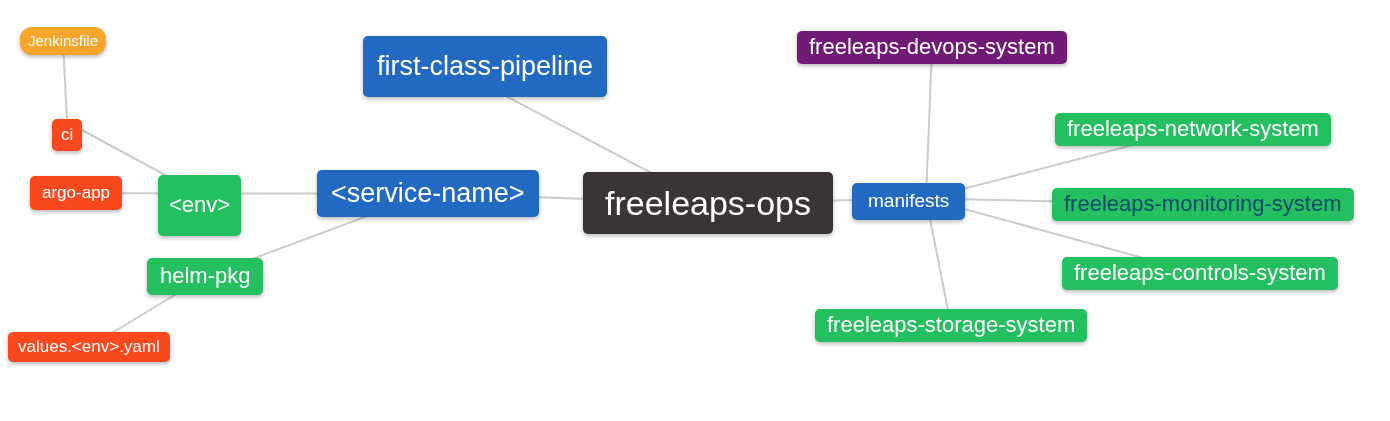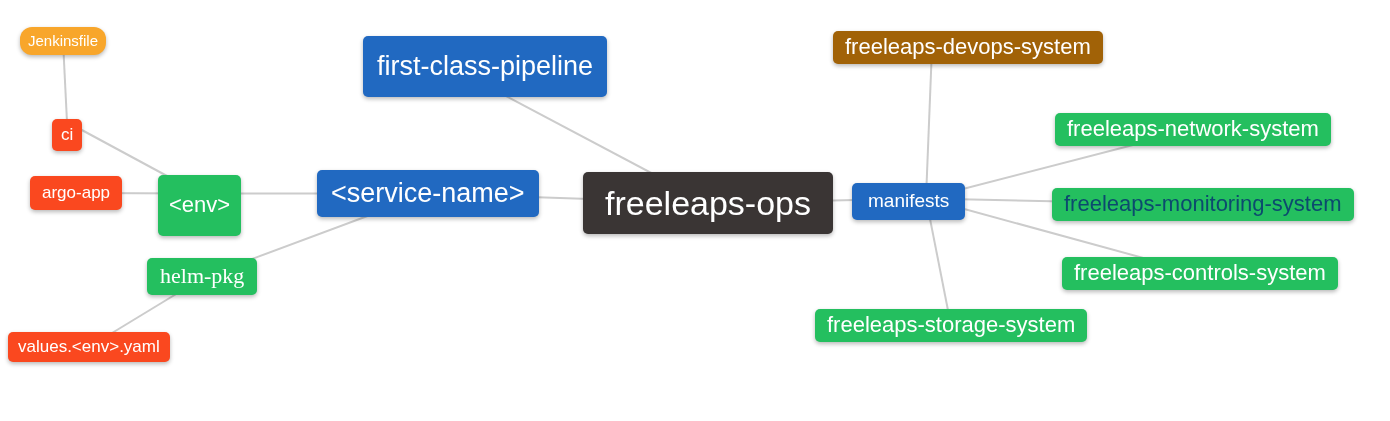--- a/index.html
+++ b/index.html
@@ -20,21 +20,21 @@
     line-height:1.3;
     box-shadow:0 2px 4px rgba(0,0,0,0.28);
     cursor:pointer;
     user-select:none;
   }
   
   #n-jenkinsfile        {left:20px;  top:27px;  font-size:15px; padding:4px 8px;}
   #n-ci                 {left:52px;  top:106px; font-size:17px; padding:5px 9px;margin-top:13px;}
   #n-argo_app           {left:30px;  top:176px; font-size:17px; padding:6px 12px;}
   #n-env                {left:158px; top:175px; font-size:22px; padding:16px 11px;}
-  #n-helm_pkg           {left:147px; top:258px; font-size:22px; padding:4px 13px;font-family:Liberation Serif, serif;}
+  #n-helm_pkg           {left:147px; top:258px; font-size:22px; padding:4px 13px;}
   #n-values_env_yaml    {left:8px;   top:332px; font-size:17px; padding:4px 10px;}
   #n-first_class_pipeline{left:315px;top:36px;  font-size:27px; padding:13px 14px;margin-left:48px;}
   #n-service_name       {left:317px; top:170px; font-size:27px; padding:6px 14px;}
   #n-freeleaps_ops      {left:583px; top:172px; font-size:34px; padding:9px 22px;}
   #n-manifests          {left:852px; top:183px; font-size:19px; padding:6px 16px;}
   #n-devops_system      {left:797px; top:31px;  font-size:22px; padding:2px 12px;}
   #n-network_system     {left:1055px;top:113px; font-size:22px; padding:2px 12px;}
   #n-monitoring_system  {left:1052px;top:188px; font-size:22px; padding:2px 12px;}
   #n-controls_system    {left:1062px;top:257px; font-size:22px; padding:2px 12px;}
   #n-storage_system     {left:815px; top:309px; font-size:22px; padding:2px 12px;text-align:center;}
@@ -63,18 +63,18 @@
   <div class="node" id="n-jenkinsfile" style="background: rgb(248, 166, 43); color: rgb(255, 255, 255); border-radius: 12px;">Jenkinsfile</div>
   <div class="node" id="n-ci" style="background: rgb(250, 72, 31); color: rgb(255, 255, 255);">ci</div>
   <div class="node" id="n-argo_app" style="background: rgb(250, 72, 31); color: rgb(255, 255, 255);">argo-app</div>
   <div class="node" id="n-env" style="background: rgb(36, 191, 95); color: rgb(255, 255, 255);">&lt;env&gt;</div>
   <div class="node" id="n-helm_pkg" style="background: rgb(36, 191, 95); color: rgb(255, 255, 255);">helm-pkg</div>
   <div class="node" id="n-values_env_yaml" style="background: rgb(250, 72, 31); color: rgb(255, 255, 255);">values.&lt;env&gt;.yaml</div>
   <div class="node" id="n-first_class_pipeline" style="background: rgb(33, 105, 193); color: rgb(255, 255, 255);">first-class-pipeline</div>
   <div class="node" id="n-service_name" style="background: rgb(33, 105, 193); color: rgb(255, 255, 255);">&lt;service-name&gt;</div>
   <div class="node" id="n-freeleaps_ops" style="background: rgb(58, 53, 52); color: rgb(255, 255, 255);">freeleaps-ops</div>
   <div class="node" id="n-manifests" style="background: rgb(33, 105, 193); color: rgb(255, 255, 255);">manifests</div>
-  <div class="node" id="n-devops_system" style="background: #a16207; color: rgb(255, 255, 255); margin-left: 36px;">freeleaps-devops-system</div>
+  <div class="node" id="n-devops_system" style="background: #701a75; color: rgb(255, 255, 255);">freeleaps-devops-system</div>
   <div class="node" id="n-network_system" style="background: rgb(36, 191, 95); color: rgb(255, 255, 255);">freeleaps-network-system</div>
   <div class="node" id="n-monitoring_system" style="background: rgb(36, 191, 95); color: #0c4a6e;">freeleaps-monitoring-system</div>
   <div class="node" id="n-controls_system" style="background: rgb(36, 191, 95); color: rgb(255, 255, 255);">freeleaps-controls-system</div>
   <div class="node" id="n-storage_system" style="background: rgb(36, 191, 95); color: rgb(255, 255, 255);">freeleaps-storage-system</div>
 </div>
 
 </body></html>

